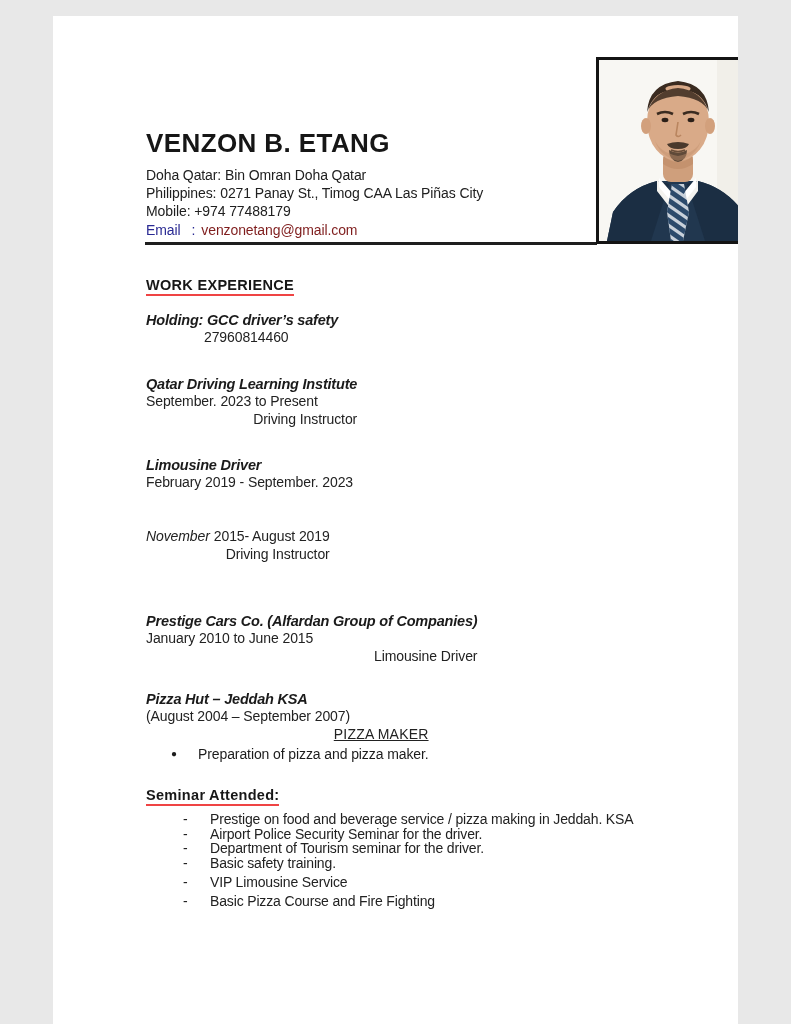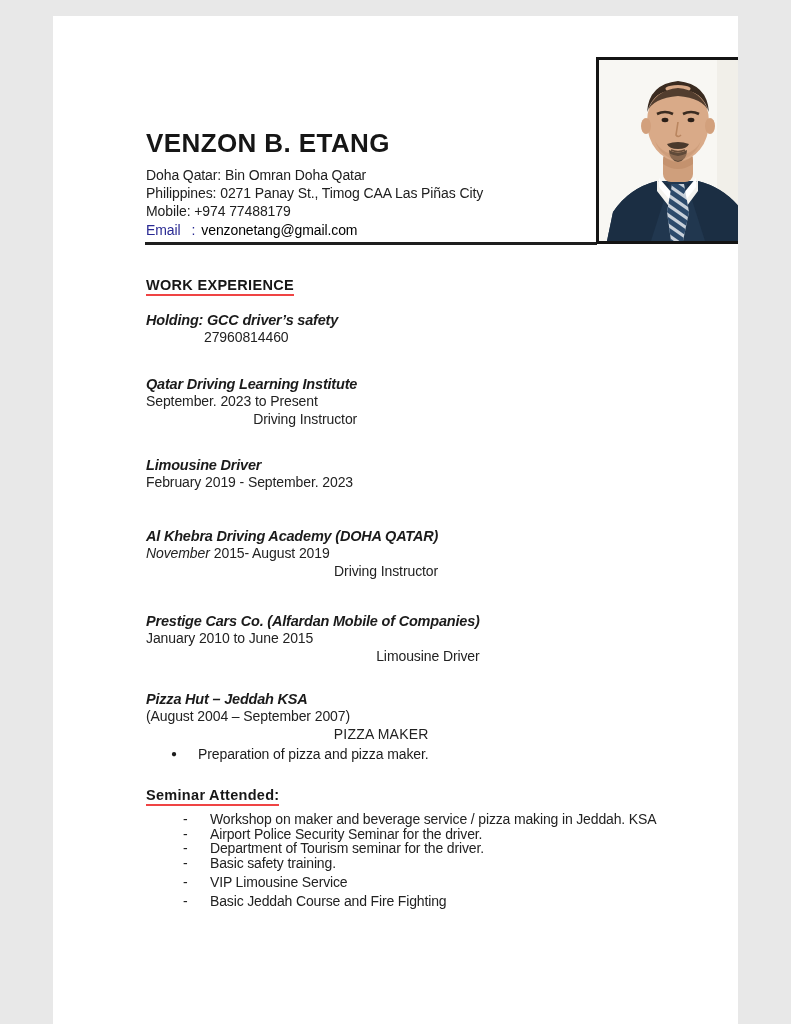--- a/index.html
+++ b/index.html
@@ -14,21 +14,21 @@
   }
   
   .header{position:absolute;left:93px;top:112px;width:440px;}
   .name{
     font-size:26px;font-weight:700;letter-spacing:.4px;
     margin:0 0 7px 0;color:#161616;
   }
   .hline{font-size:14px;line-height:18.2px;letter-spacing:-0.1px;color:#202020;}
   .email-line .email-label{color:#2a2a93;text-align:center;}
   .email-line .email-colon{color:#2a2a93;margin-left:11px;}
-  .email-line .email-link{color:#000000;margin-left:6px;text-decoration:none;cursor:pointer;text-align:right;}
+  .email-line .email-link{color:#7f1d1d;margin-left:6px;text-decoration:none;cursor:pointer;text-align:right;}
   .header-rule{
     position:absolute;left:92px;top:226px;width:452px;height:3px;
     background:#1e1e1e;
   }
   
   .photo-frame{
     position:absolute;left:543px;top:41px;width:157px;height:181px;
     border:3px solid #141414;background:#f7f6f2;
   }
   .photo-frame svg{display:block;}
@@ -41,21 +41,21 @@
   .entry{font-size:14px;line-height:17px;letter-spacing:-0.1px;}
   .entry .title{
     font-weight:700;font-style:italic;font-size:14.5px;color:#1b1b1b;
     letter-spacing:-0.2px;
   }
   .entry .line{color:#222;}
   .entry .role{margin-top:1px;text-align:right;}
   .entry .license-num{margin-left:58px;}
   .period-italic{font-style:italic;}
   .period-rest{margin-left:4px;}
-  .caps-role{letter-spacing:.2px;}
+  .caps-role{letter-spacing:.2px;text-decoration:underline;}
   .bullet-row{display:flex;margin-left:25px;margin-top:3px;}
   .bullet-char{width:27px;font-size:10px;line-height:16px;}
   
   .seminar-list{margin-top:6px;}
   .sem-row{display:flex;margin-left:37px;font-size:14px;line-height:14.6px;
            letter-spacing:-0.15px;color:#222;}
   .sem-row .dash{width:27px;}
   .sem-row.sp{margin-top:4.5px;}
 </style>
 </head>
@@ -145,64 +145,63 @@
     <div class="line">September. 2023 to Present</div>
     <div class="line role">Driving Instructor</div>
   </div>
 
   <div class="abs entry" style="top:441px;">
     <div class="title">Limousine Driver</div>
     <div class="line">February 2019 - September. 2023</div>
   </div>
 
   <div class="abs entry" style="top:512px;">
-    <div class="title">Al Khebra Driving Academy (DOHA QATAR)</div>
     <div class="line"><span class="period-italic">November</span><span class="period-rest">2015- August 2019</span></div>
     <div class="line role">Driving Instructor</div>
   </div>
 
   <div class="abs entry" style="top:597px;">
-    <div class="title">Prestige Cars Co. (Alfardan Mobile of Companies)</div>
+    <div class="title">Prestige Cars Co. (Alfardan Group of Companies)</div>
     <div class="line">January 2010 to June 2015</div>
     <div class="line role">Limousine Driver</div>
   </div>
 
   <div class="abs entry" style="top:675px;">
     <div class="title">Pizza Hut – Jeddah KSA</div>
     <div class="line">(August 2004 – September 2007)</div>
     <div class="line role caps-role">PIZZA MAKER</div>
     <div class="bullet-row">
       <span class="bullet-char">●</span>
       <span>Preparation of pizza and pizza maker.</span>
     </div>
   </div>
 
   <div class="abs" style="top:770px;width:620px;">
     <span class="sec-heading">Seminar Attended:</span>
     <div class="seminar-list">
       <div class="sem-row">
         <span class="dash">-</span>
-        <span>Workshop on maker and beverage service / pizza making in Jeddah. KSA</span>
+        <span>Prestige on food and beverage service / pizza making in Jeddah. KSA</span>
       </div>
       <div class="sem-row">
         <span class="dash">-</span>
         <span>Airport Police Security Seminar for the driver.</span>
       </div>
       <div class="sem-row">
         <span class="dash">-</span>
         <span>Department of Tourism seminar for the driver.</span>
       </div>
       <div class="sem-row">
         <span class="dash">-</span>
         <span>Basic safety training.</span>
       </div>
       <div class="sem-row sp">
         <span class="dash">-</span>
         <span>VIP Limousine Service</span>
       </div>
       <div class="sem-row sp">
         <span class="dash">-</span>
-        <span>Basic Jeddah Course and Fire Fighting</span>
+        <span>Basic Pizza Course and Fire Fighting</span>
       </div>
     </div>
   </div>
 
 </div>
 
 </body></html>

